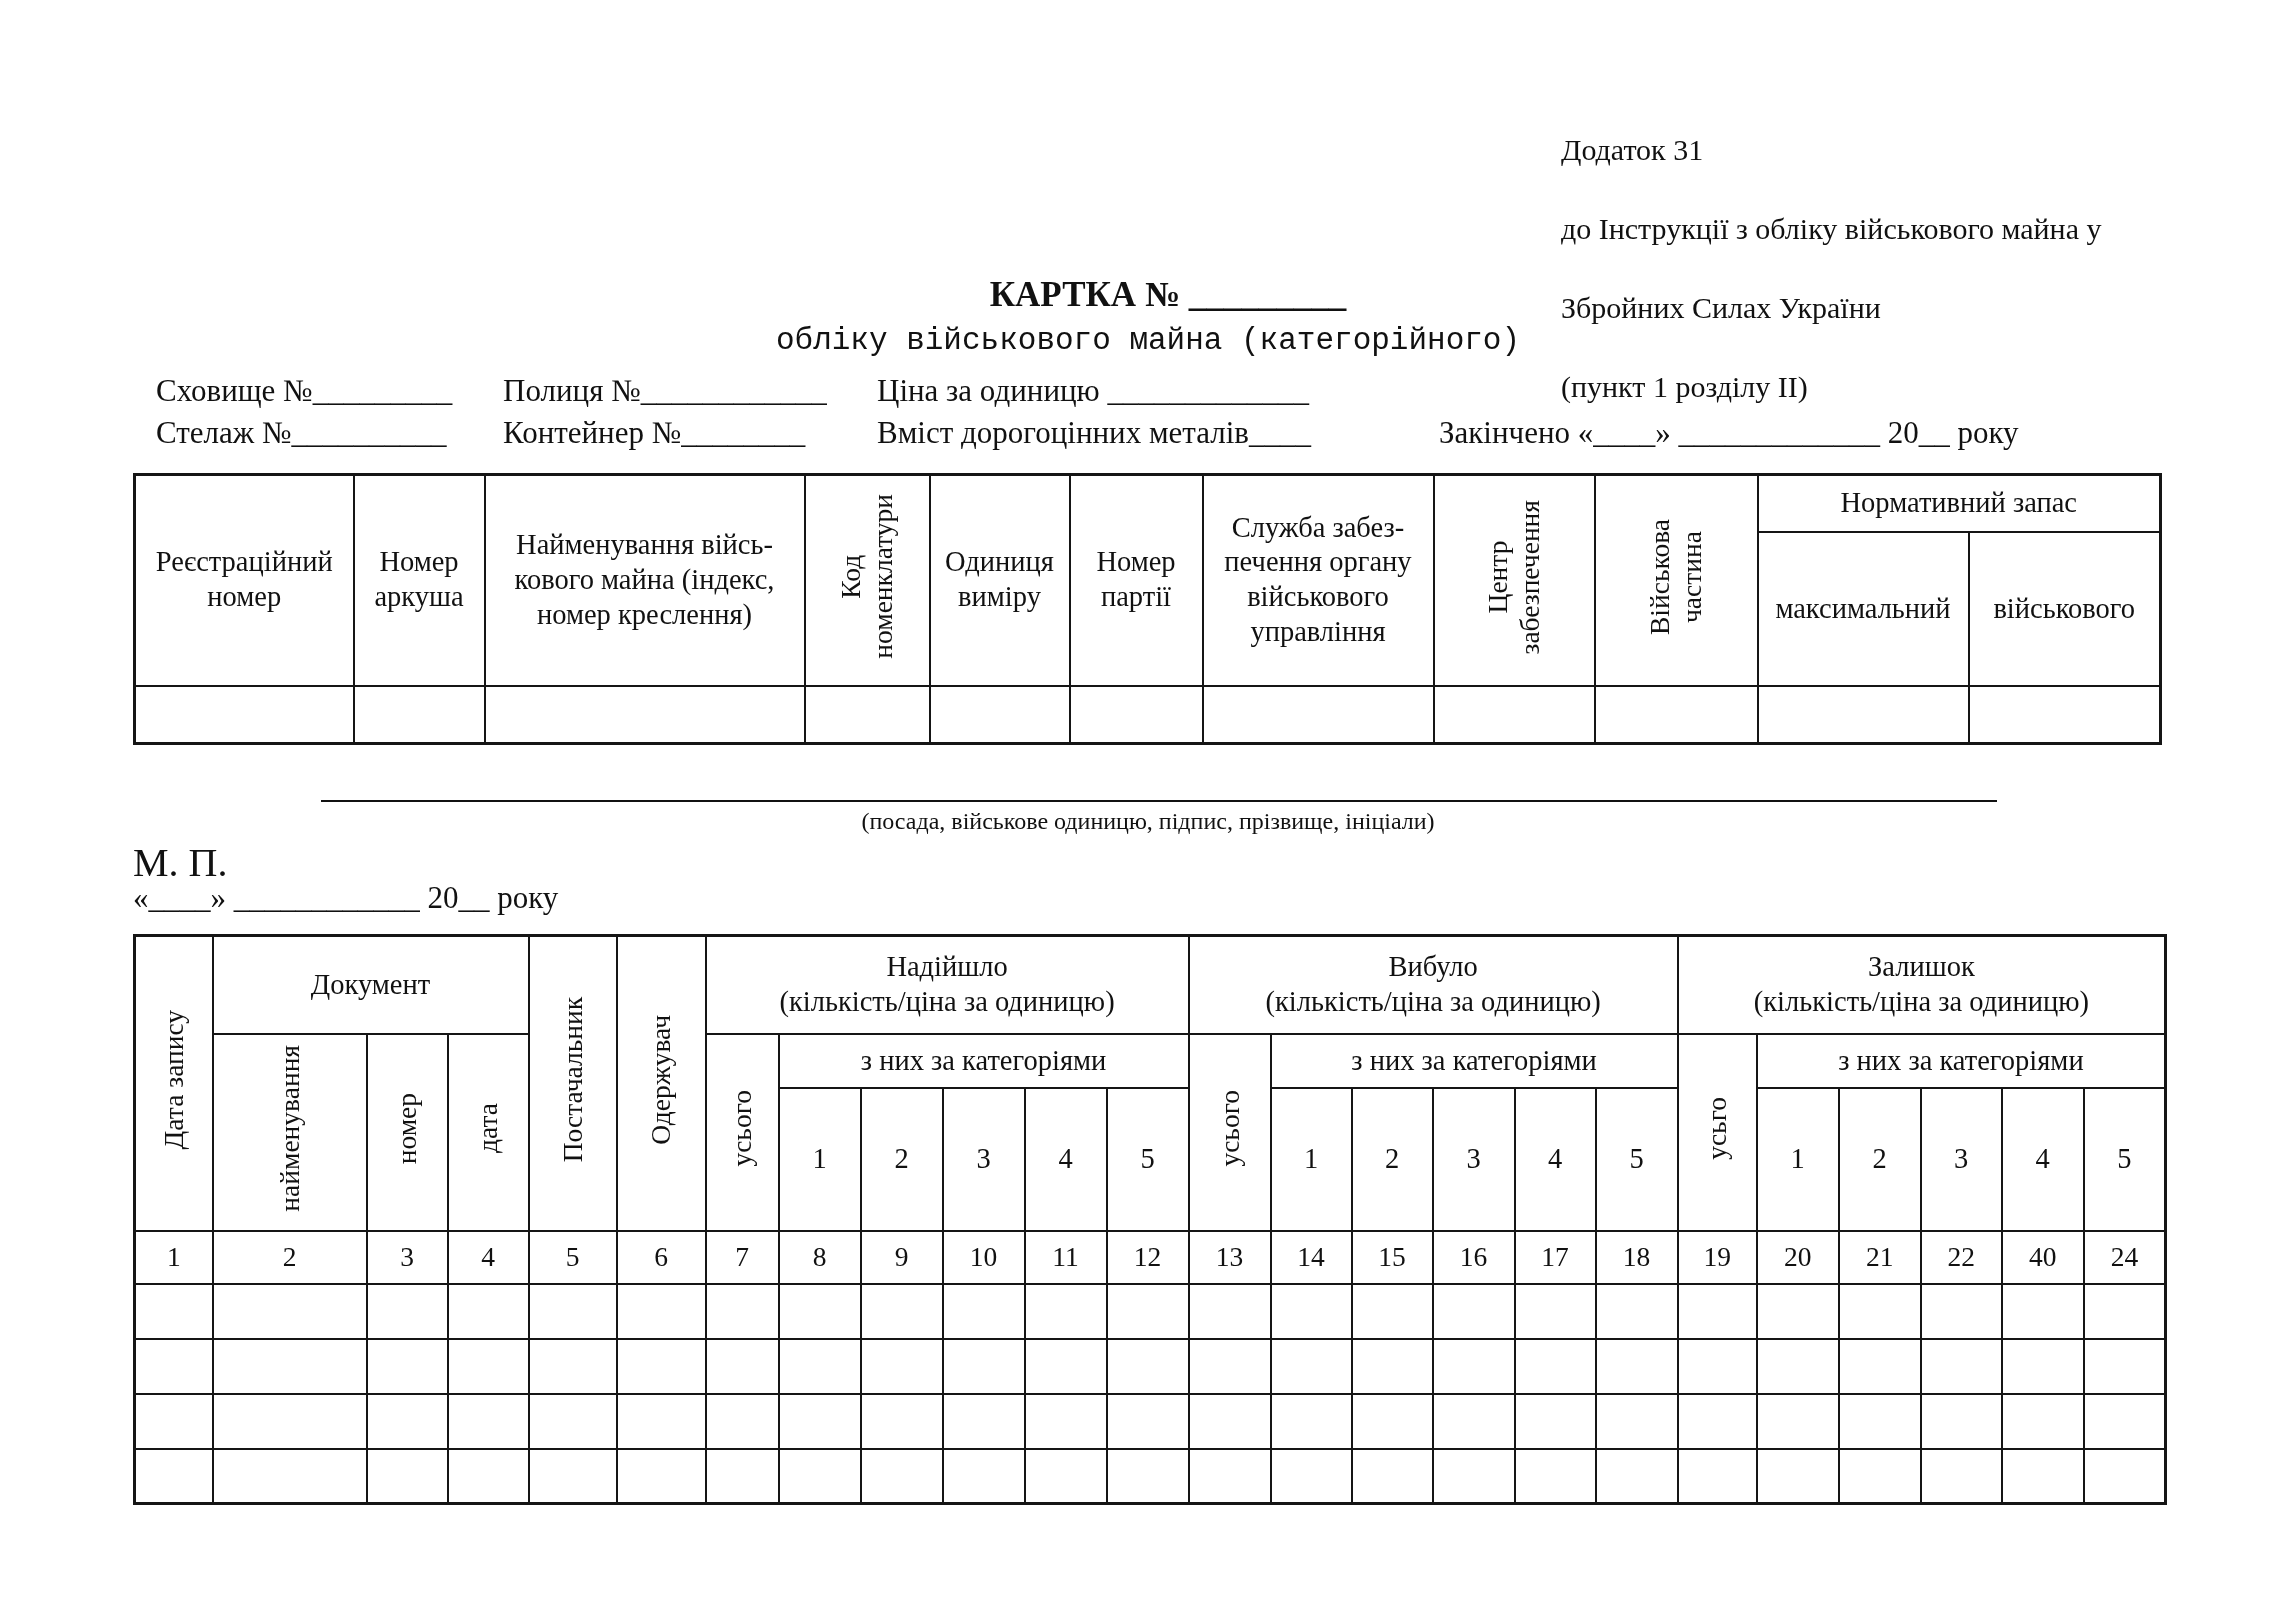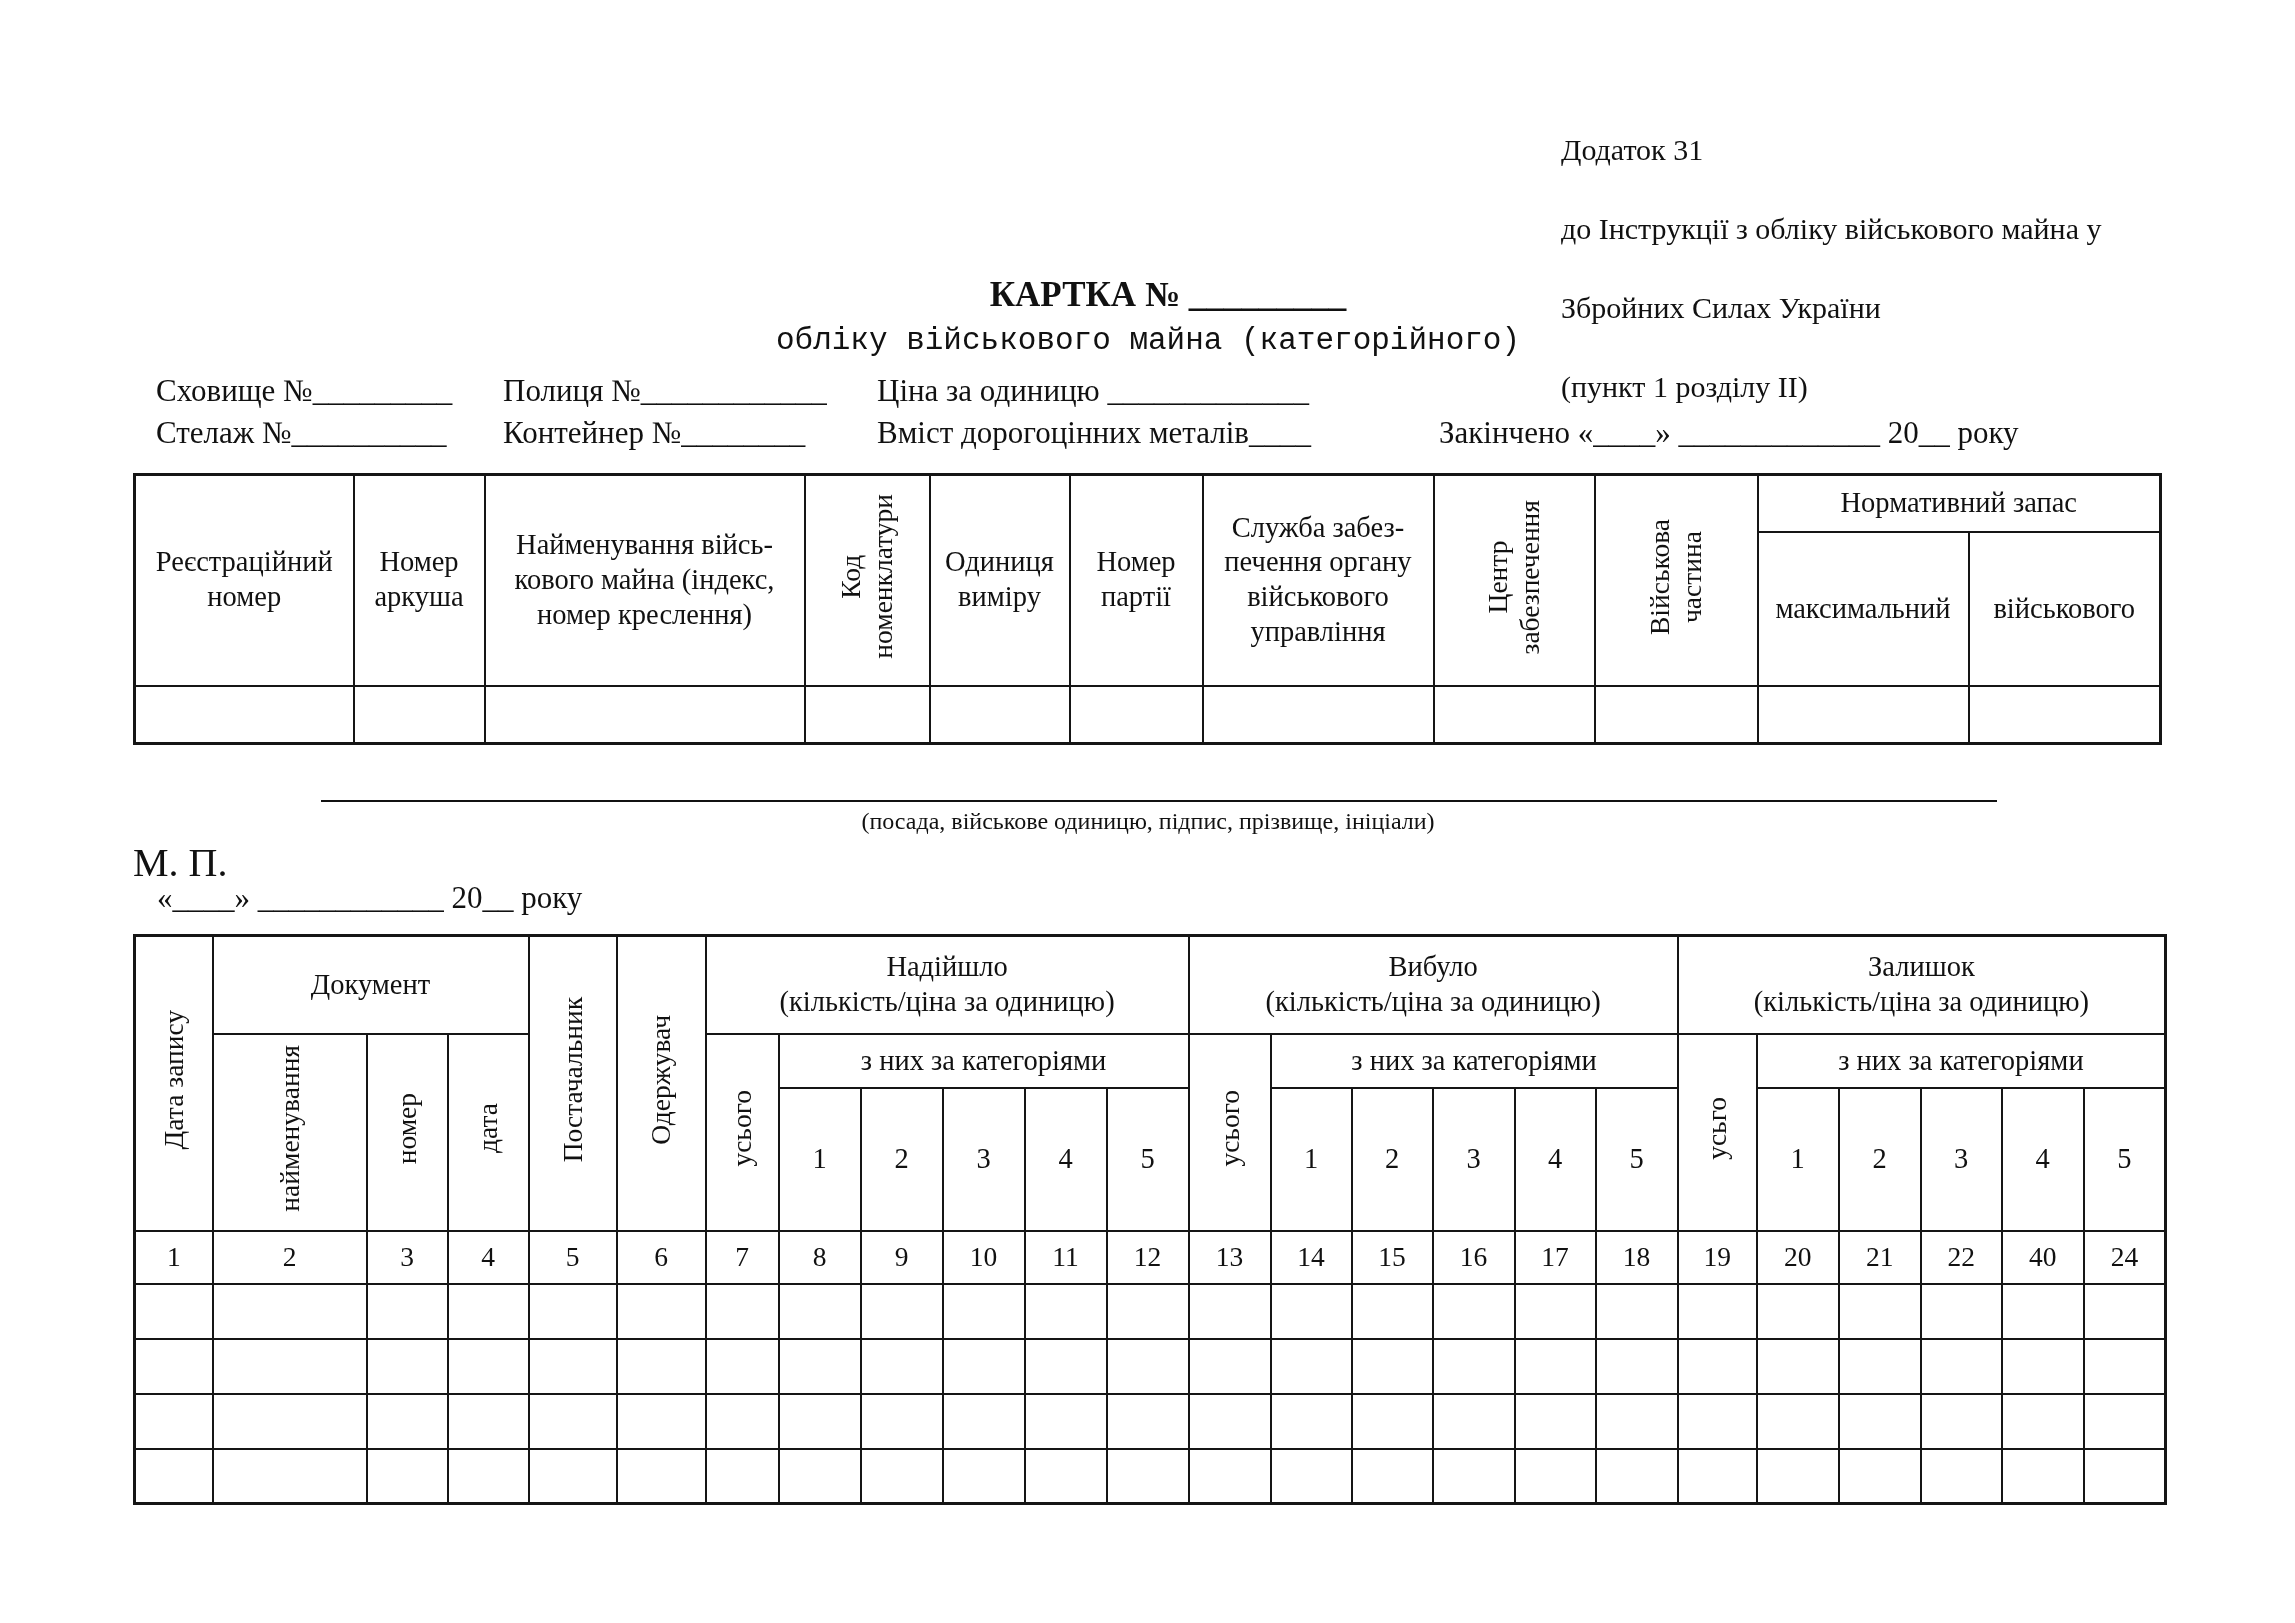--- a/index.html
+++ b/index.html
@@ -25,21 +25,21 @@
     writing-mode:vertical-rl; transform:rotate(180deg);
     white-space:pre-line; line-height:1.15; display:inline-block;
   }
   .vs { font-size:27.5px; }
   .h62 { height:57px; } .h168 { height:154px; } .h63 { height:58px; }
   .hA { height:98px; } .hB { height:54px; } .hC { height:143px; }
   .hN { height:53px; font-size:27.5px; } .hE { height:55px; }
   .rule { left:321px; top:800px; width:1676px; height:0; border-top:2.8px solid #111; }
   .sigcap { left:0; width:2296px; top:808px; text-align:center; font-size:24px; }
   .stamp { left:133px; top:839px; font-size:40px; }
-  .dateline { left:133px; top:880px; font-size:31px;margin-left:24px; }
+  .dateline { left:133px; top:880px; font-size:31px; }
 </style>
 </head>
 <body>
 
 <div class="page">
 
   <div class="abs appendix">
     <div>Додаток 31</div>
     <div>до Інструкції з обліку військового майна у</div>
     <div>Збройних Силах України</div>

